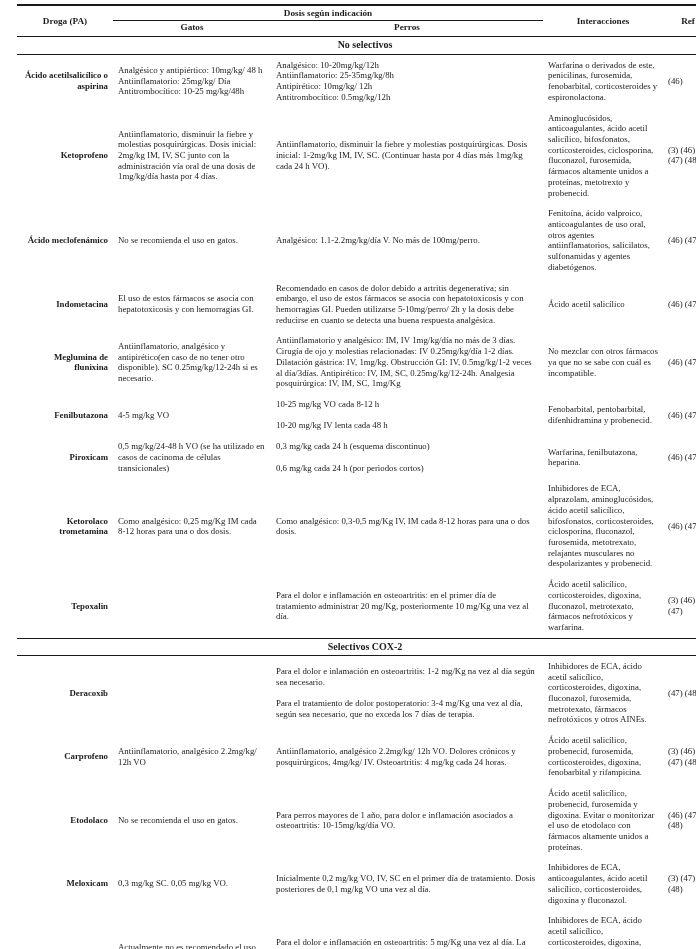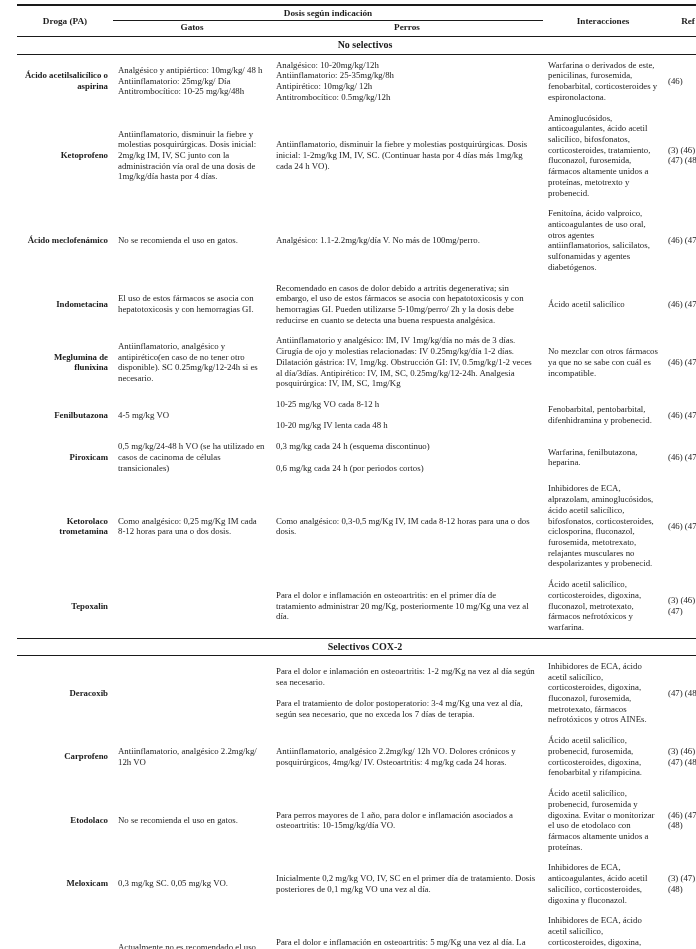--- a/index.html
+++ b/index.html
@@ -112,21 +112,21 @@
 Antiinflamatorio: 25-35mg/kg/8h
 Antipirético: 10mg/kg/ 12h
 Antitrombocítico: 0.5mg/kg/12h</td>
           <td class="col-interactions">Warfarina o derivados de este, penicilinas, furosemida, fenobarbital, corticosteroides y espironolactona.</td>
           <td class="col-ref">(46)</td>
         </tr>
         <tr>
           <td class="col-drug">Ketoprofeno</td>
           <td class="col-cats">Antiinflamatorio, disminuir la fiebre y molestias posquirúrgicas. Dosis inicial: 2mg/kg IM, IV, SC junto con la administración vía oral de una dosis de 1mg/kg/día hasta por 4 días.</td>
           <td class="col-dogs">Antiinflamatorio, disminuir la fiebre y molestias postquirúrgicas. Dosis inicial: 1-2mg/kg IM, IV, SC. (Continuar hasta por 4 días más 1mg/kg cada 24 h VO).</td>
-          <td class="col-interactions">Aminoglucósidos, anticoagulantes, ácido acetil salicílico, bifosfonatos, corticosteroides, tratamiento, fluconazol, furosemida, fármacos altamente unidos a proteínas, metotrexto y probenecid.</td>
+          <td class="col-interactions">Aminoglucósidos, anticoagulantes, ácido acetil salicílico, bifosfonatos, corticosteroides, ciclosporina, fluconazol, furosemida, fármacos altamente unidos a proteínas, metotrexto y probenecid.</td>
           <td class="col-ref">(3) (46)
 (47) (48)</td>
         </tr>
         <tr>
           <td class="col-drug">Ácido meclofenámico</td>
           <td class="col-cats">No se recomienda el uso en gatos.</td>
           <td class="col-dogs">Analgésico: 1.1-2.2mg/kg/día V. No más de 100mg/perro.</td>
           <td class="col-interactions">Fenitoína, ácido valproico, anticoagulantes de uso oral, otros agentes antiinflamatorios, salicilatos, sulfonamidas y agentes diabetógenos.</td>
           <td class="col-ref">(46) (47)</td>
         </tr>

